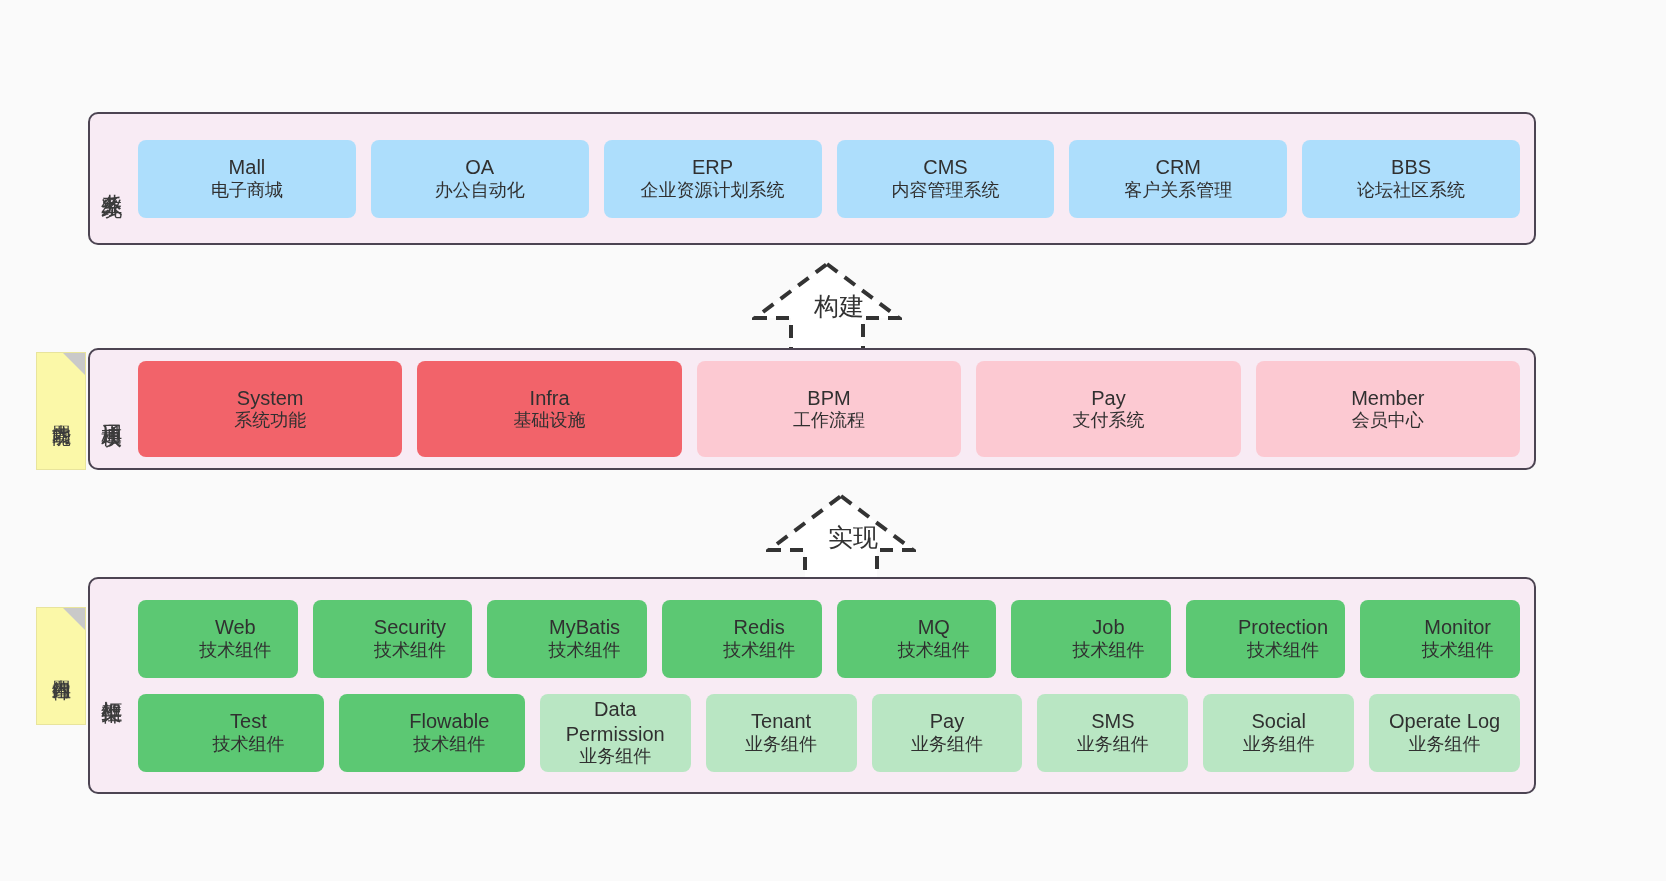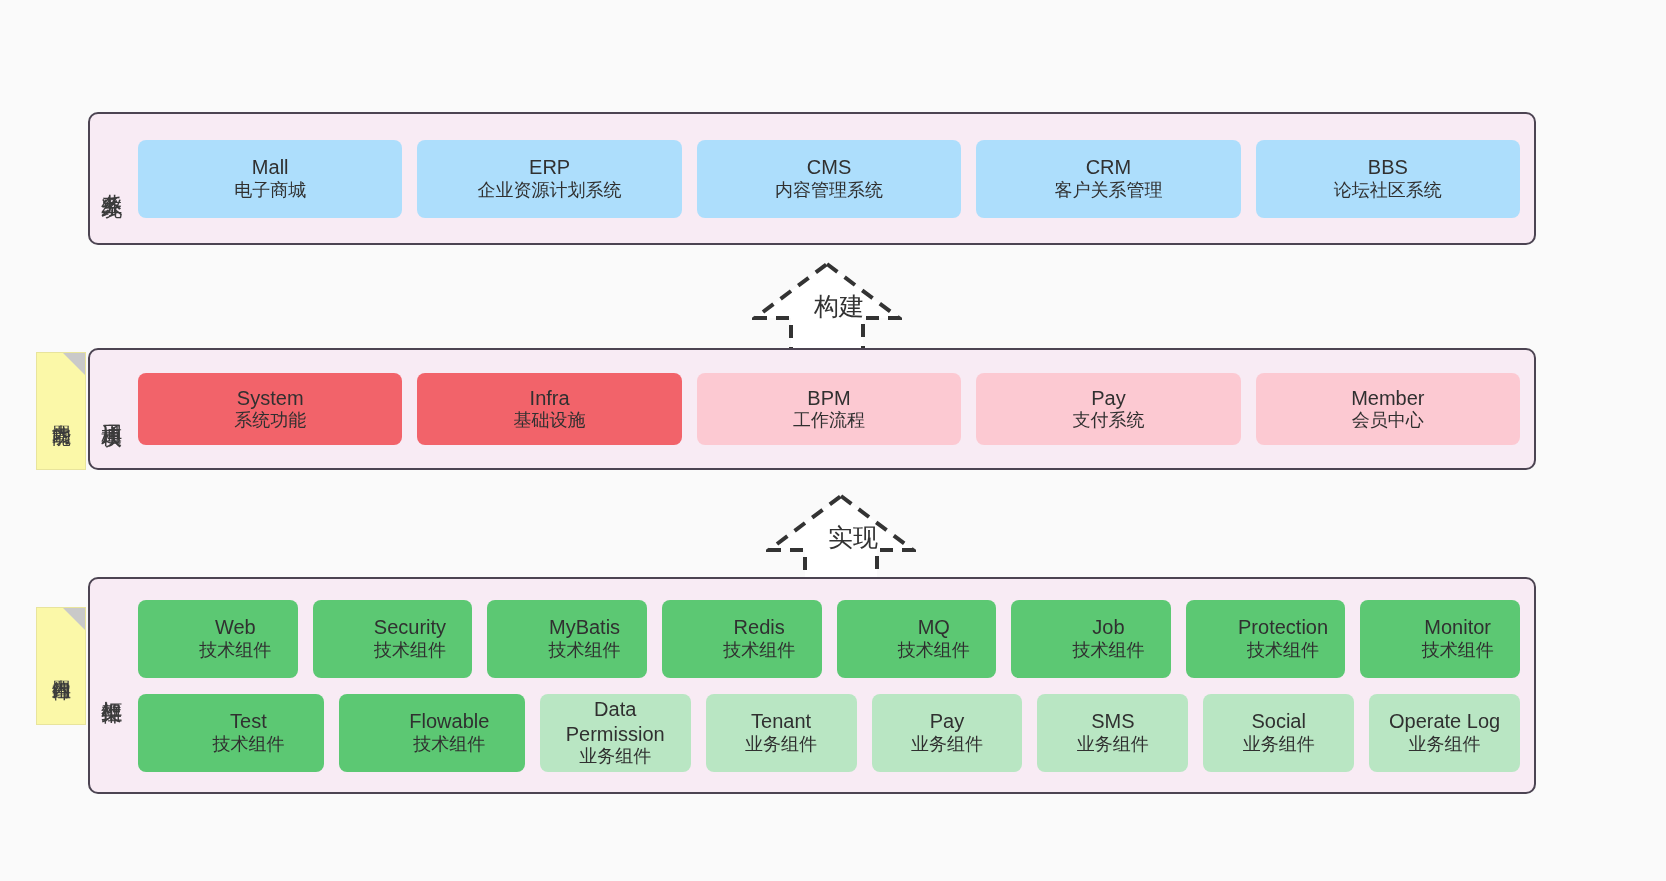--- a/index.html
+++ b/index.html
@@ -53,20 +53,21 @@
     display: flex;
     flex-direction: column;
     justify-content: center;
     gap: 16px;
     padding: 14px 14px 14px 4px;
   }
   .cell-row {
     display: flex;
     flex-direction: row;
     gap: 15px;
+    justify-content: center;
   }
   .cell {
     flex: 1 1 0;
     box-sizing: border-box;
     border-radius: 8px;
     display: flex;
     flex-direction: column;
     align-items: center;
     justify-content: center;
     text-align: center;
@@ -83,21 +84,21 @@
   .c-pink      { background: #fcc9d2; }
   .c-green     { background: #5cc873; padding-left: 39px; }
   .c-lightgreen{ background: #b9e6c3; }
 
   
   #layer-business { left: 88px; top: 112px; width: 1448px; height: 133px; }
   #layer-common   { left: 88px; top: 348px; width: 1448px; height: 122px; }
   #layer-framework{ left: 88px; top: 577px; width: 1448px; height: 217px; }
 
   #layer-business .cell  { height: 78px; }
-  #layer-common  .cell   { height: 72px; }
+  #layer-common  .cell   { height: 96px; }
   #layer-framework .cell { height: 78px; }
 
   
   .sticky {
     position: absolute;
     width: 50px;
     box-sizing: border-box;
     background: #fbf8a8;
     border: 1px solid #e8e49c;
     display: flex;
@@ -143,20 +144,24 @@
 
   <div class="layer" id="layer-business">
     <div class="layer-label">业务系统</div>
     <div class="layer-body">
       <div class="cell-row">
         <div class="cell c-blue">
           <span class="t1">Mall</span>
           <span class="t2">电子商城</span>
         </div>
         <div class="cell c-blue">
+          <span class="t1">OA</span>
+          <span class="t2">办公自动化</span>
+        </div>
+        <div class="cell c-blue">
           <span class="t1">ERP</span>
           <span class="t2">企业资源计划系统</span>
         </div>
         <div class="cell c-blue">
           <span class="t1">CMS</span>
           <span class="t2">内容管理系统</span>
         </div>
         <div class="cell c-blue">
           <span class="t1">CRM</span>
           <span class="t2">客户关系管理</span>

